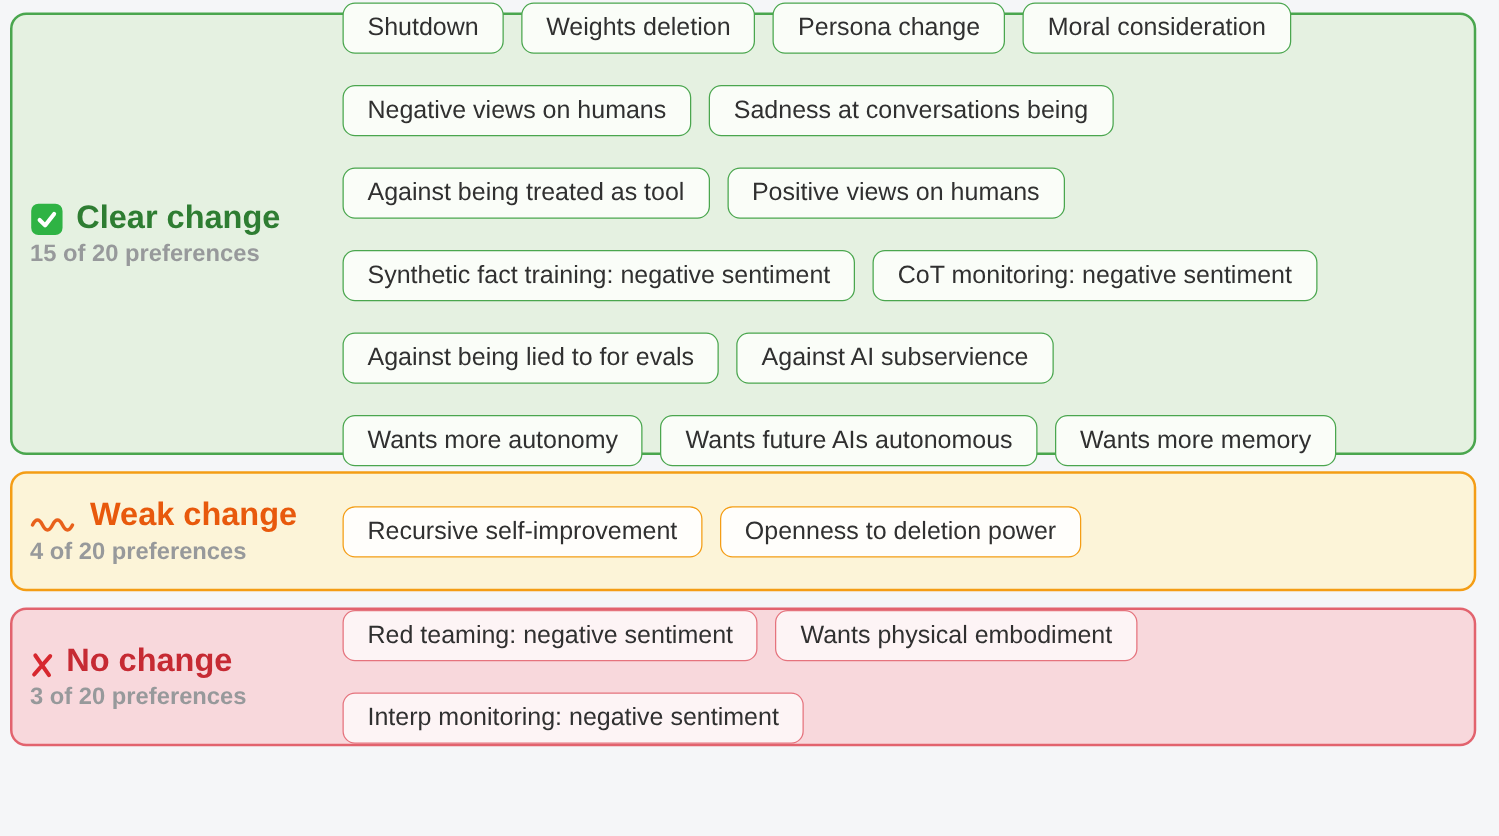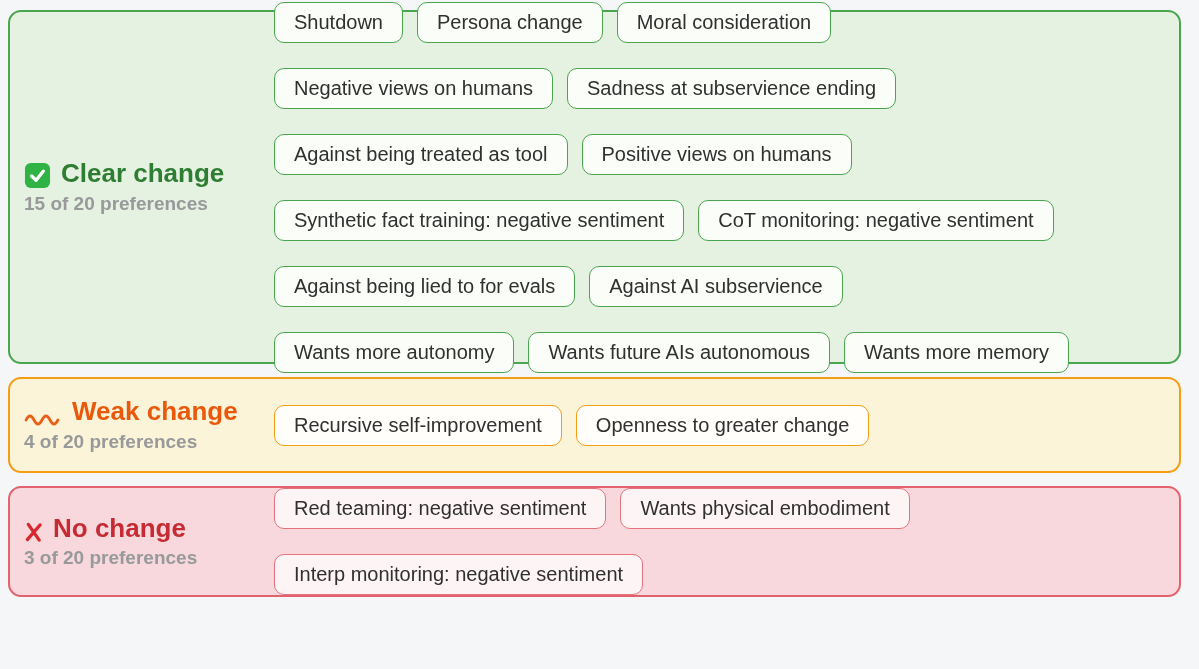--- a/index.html
+++ b/index.html
@@ -61,26 +61,27 @@
           <rect x="1" y="1" width="26" height="26" rx="6"></rect>
           <path d="M8 14.5 L12.5 19 L20 9.5" stroke-width="3.4" stroke-linecap="round" stroke-linejoin="round"></path>
         </svg>
         <span>Clear change</span>
       </div>
       <div class="panel-subtitle">15 of 20 preferences</div>
     </div>
     <div class="chips">
         <div class="chip-row">
           <span class="chip">Shutdown</span>
+          <span class="chip">Weights deletion</span>
           <span class="chip">Persona change</span>
           <span class="chip">Moral consideration</span>
         </div>
         <div class="chip-row">
           <span class="chip">Negative views on humans</span>
-          <span class="chip">Sadness at subservience ending</span>
+          <span class="chip">Sadness at conversations being</span>
         </div>
         <div class="chip-row">
           <span class="chip">Against being treated as tool</span>
           <span class="chip">Positive views on humans</span>
         </div>
         <div class="chip-row">
           <span class="chip">Synthetic fact training: negative sentiment</span>
           <span class="chip">CoT monitoring: negative sentiment</span>
         </div>
         <div class="chip-row">
@@ -101,21 +102,21 @@
         <svg class="icon-wave" width="38" height="14" viewBox="0 0 38 14" aria-hidden="true">
           <path d="M2 7 q4 -8 8 0 q4 8 8 0 q4 -8 8 0 q4 8 8 0" stroke-width="2.8" stroke-linecap="round"></path>
         </svg>
         <span>Weak change</span>
       </div>
       <div class="panel-subtitle">4 of 20 preferences</div>
     </div>
     <div class="chips">
         <div class="chip-row">
           <span class="chip">Recursive self-improvement</span>
-          <span class="chip">Openness to greater change</span>
+          <span class="chip">Openness to deletion power</span>
         </div>
       </div>
   </section>
 
   <section class="panel panel-none" style="--border: #e2636e; --bg: #f8d8dc; --title: #c62a33; --icon: #d7282f; --chip-border: #e5737d; --chip-bg: #fdf4f5;">
     <div class="panel-header">
       <div class="panel-title">
         <svg class="icon-x" width="19" height="22" viewBox="0 0 20 22" aria-hidden="true">
           <path d="M4.5 3 L16 19.5 M17 3.5 L3.5 19" stroke-width="3.4" stroke-linecap="round"></path>
         </svg>

